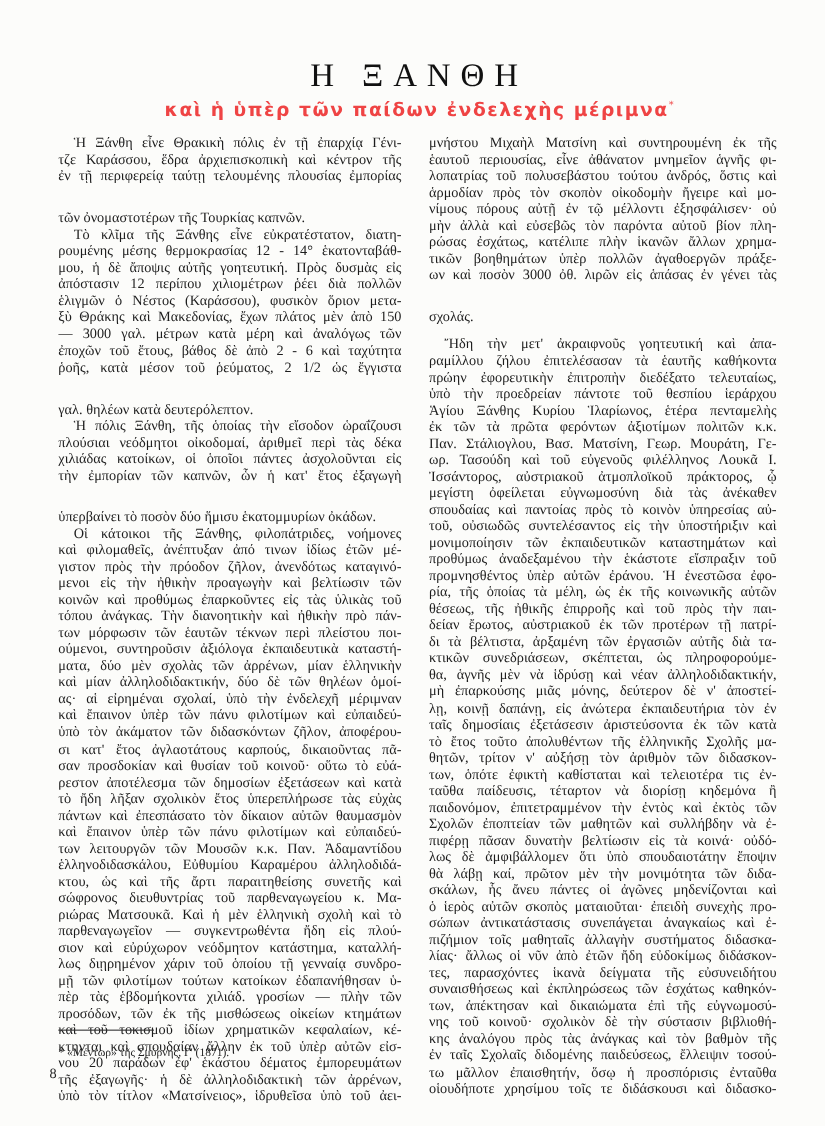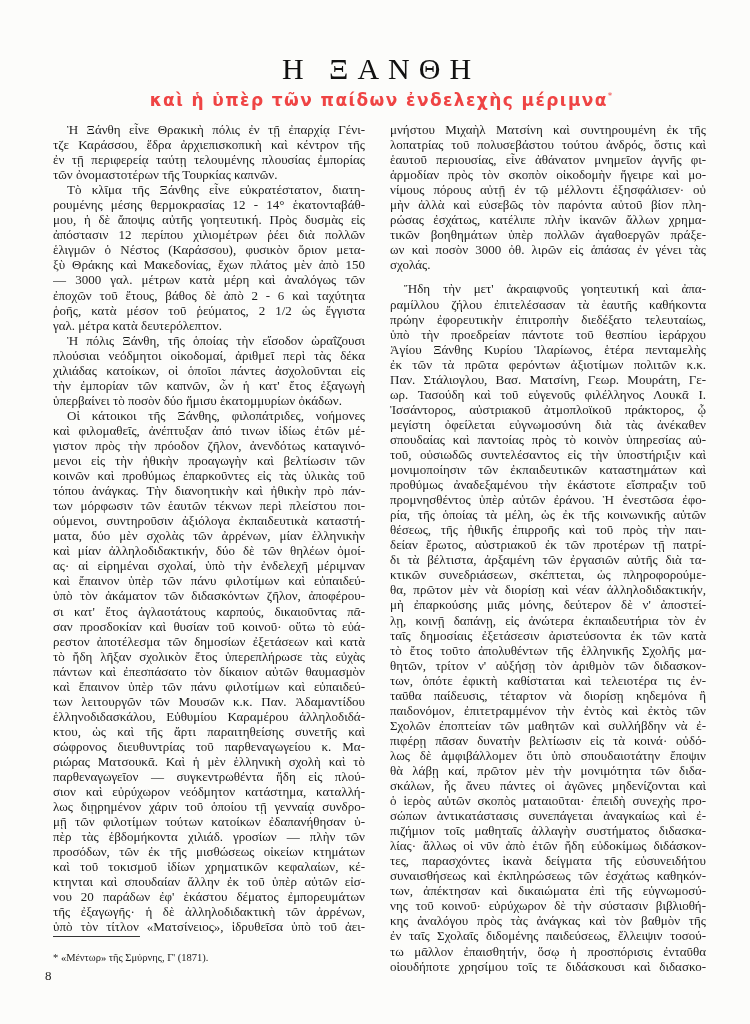--- a/index.html
+++ b/index.html
@@ -30,21 +30,21 @@
     font-size: 13px; line-height: 15.05px;
     font-family: "Liberation Serif", serif;
   }
   .col-left { left: 53px; width: 312px; }
   .col-right { left: 390px; width: 316px; }
   .line {
     display: block; white-space: nowrap;
     text-align: justify; text-align-last: justify;
     height: 15.05px; overflow: hidden;
   }
-  .line.last { text-align-last: left; }
+  .line.last { text-align-last: left; margin-top: 23px; }
   .line.indent { padding-left: 14px; }
   .para-gap { height: 9px; }
   .rule {
     position: absolute; left: 53px; top: 936px;
     width: 87px; height: 0; border-top: 1px solid #333;
   }
   .footnote {
     position: absolute; left: 53px; top: 941px;
     font-family: "Liberation Serif", serif;
     font-size: 10.5px; color: #222; white-space: nowrap; margin-top: 11px;
@@ -69,21 +69,21 @@
       <span class="line last">τῶν ὀνομαστοτέρων τῆς Τουρκίας καπνῶν.</span>
       <span class="line indent">Τὸ κλῖμα τῆς Ξάνθης εἶνε εὐκρατέστατον, διατη-</span>
       <span class="line">ρουμένης μέσης θερμοκρασίας 12 - 14° ἑκατονταβάθ-</span>
       <span class="line">μου, ἡ δὲ ἄποψις αὐτῆς γοητευτική. Πρὸς δυσμὰς εἰς</span>
       <span class="line">ἀπόστασιν 12 περίπου χιλιομέτρων ῥέει διὰ πολλῶν</span>
       <span class="line">ἑλιγμῶν ὁ Νέστος (Καράσσου), φυσικὸν ὅριον μετα-</span>
       <span class="line">ξὺ Θράκης καὶ Μακεδονίας, ἔχων πλάτος μὲν ἀπὸ 150</span>
       <span class="line">— 3000 γαλ. μέτρων κατὰ μέρη καὶ ἀναλόγως τῶν</span>
       <span class="line">ἐποχῶν τοῦ ἔτους, βάθος δὲ ἀπὸ 2 - 6 καὶ ταχύτητα</span>
       <span class="line">ῥοῆς, κατὰ μέσον τοῦ ῥεύματος, 2 1/2 ὡς ἔγγιστα</span>
-      <span class="line last">γαλ. μέτρα κατὰ δευτερόλεπτον.</span>
+      <span class="line last">γαλ. θηλέων κατὰ δευτερόλεπτον.</span>
       <span class="line indent">Ἡ πόλις Ξάνθη, τῆς ὁποίας τὴν εἴσοδον ὡραΐζουσι</span>
       <span class="line">πλούσιαι νεόδμητοι οἰκοδομαί, ἀριθμεῖ περὶ τὰς δέκα</span>
       <span class="line">χιλιάδας κατοίκων, οἱ ὁποῖοι πάντες ἀσχολοῦνται εἰς</span>
       <span class="line">τὴν ἐμπορίαν τῶν καπνῶν, ὧν ἡ κατ' ἔτος ἐξαγωγὴ</span>
       <span class="line last">ὑπερβαίνει τὸ ποσὸν δύο ἥμισυ ἑκατομμυρίων ὀκάδων.</span>
       <span class="line indent">Οἱ κάτοικοι τῆς Ξάνθης, φιλοπάτριδες, νοήμονες</span>
       <span class="line">καὶ φιλομαθεῖς, ἀνέπτυξαν ἀπό τινων ἰδίως ἐτῶν μέ-</span>
       <span class="line">γιστον πρὸς τὴν πρόοδον ζῆλον, ἀνενδότως καταγινό-</span>
       <span class="line">μενοι εἰς τὴν ἠθικὴν προαγωγὴν καὶ βελτίωσιν τῶν</span>
       <span class="line">κοινῶν καὶ προθύμως ἐπαρκοῦντες εἰς τὰς ὑλικὰς τοῦ</span>
@@ -113,22 +113,22 @@
       <span class="line">πὲρ τὰς ἑβδομήκοντα χιλιάδ. γροσίων — πλὴν τῶν</span>
       <span class="line">προσόδων, τῶν ἐκ τῆς μισθώσεως οἰκείων κτημάτων</span>
       <span class="line">καὶ τοῦ τοκισμοῦ ἰδίων χρηματικῶν κεφαλαίων, κέ-</span>
       <span class="line">κτηνται καὶ σπουδαίαν ἄλλην ἐκ τοῦ ὑπὲρ αὐτῶν εἰσ-</span>
       <span class="line">νου 20 παράδων ἐφ' ἑκάστου δέματος ἐμπορευμάτων</span>
       <span class="line">τῆς ἐξαγωγῆς· ἡ δὲ ἀλληλοδιδακτικὴ τῶν ἀρρένων,</span>
       <span class="line">ὑπὸ τὸν τίτλον «Ματσίνειος», ἱδρυθεῖσα ὑπὸ τοῦ ἀει-</span>
     </div>
   <div class="col col-right" id="col-right">
       <span class="line">μνήστου Μιχαὴλ Ματσίνη καὶ συντηρουμένη ἐκ τῆς</span>
+      <span class="line">ἑαυτοῦ περιουσίας, εἶνε ἀθάνατον μνημεῖον ἁγνῆς φι-</span>
       <span class="line">λοπατρίας τοῦ πολυσεβάστου τούτου ἀνδρός, ὅστις καὶ</span>
-      <span class="line">ἑαυτοῦ περιουσίας, εἶνε ἀθάνατον μνημεῖον ἁγνῆς φι-</span>
       <span class="line">ἁρμοδίαν πρὸς τὸν σκοπὸν οἰκοδομὴν ἤγειρε καὶ μο-</span>
       <span class="line">νίμους πόρους αὐτῇ ἐν τῷ μέλλοντι ἐξησφάλισεν· οὐ</span>
       <span class="line">μὴν ἀλλὰ καὶ εὐσεβῶς τὸν παρόντα αὐτοῦ βίον πλη-</span>
       <span class="line">ρώσας ἐσχάτως, κατέλιπε πλὴν ἱκανῶν ἄλλων χρημα-</span>
       <span class="line">τικῶν βοηθημάτων ὑπὲρ πολλῶν ἀγαθοεργῶν πράξε-</span>
       <span class="line">ων καὶ ποσὸν 3000 ὀθ. λιρῶν εἰς ἁπάσας ἐν γένει τὰς</span>
       <span class="line last">σχολάς.</span>
       <div class="para-gap"></div>
       <span class="line indent">Ἤδη τὴν μετ' ἀκραιφνοῦς γοητευτική καὶ ἀπα-</span>
       <span class="line">ραμίλλου ζήλου ἐπιτελέσασαν τὰ ἑαυτῆς καθήκοντα</span>
@@ -143,42 +143,42 @@
       <span class="line">σπουδαίας καὶ παντοίας πρὸς τὸ κοινὸν ὑπηρεσίας αὐ-</span>
       <span class="line">τοῦ, οὐσιωδῶς συντελέσαντος εἰς τὴν ὑποστήριξιν καὶ</span>
       <span class="line">μονιμοποίησιν τῶν ἐκπαιδευτικῶν καταστημάτων καὶ</span>
       <span class="line">προθύμως ἀναδεξαμένου τὴν ἑκάστοτε εἴσπραξιν τοῦ</span>
       <span class="line">προμνησθέντος ὑπὲρ αὐτῶν ἐράνου. Ἡ ἐνεστῶσα ἐφο-</span>
       <span class="line">ρία, τῆς ὁποίας τὰ μέλη, ὡς ἐκ τῆς κοινωνικῆς αὐτῶν</span>
       <span class="line">θέσεως, τῆς ἠθικῆς ἐπιρροῆς καὶ τοῦ πρὸς τὴν παι-</span>
       <span class="line">δείαν ἔρωτος, αὐστριακοῦ ἐκ τῶν προτέρων τῇ πατρί-</span>
       <span class="line">δι τὰ βέλτιστα, ἀρξαμένη τῶν ἐργασιῶν αὐτῆς διὰ τα-</span>
       <span class="line">κτικῶν συνεδριάσεων, σκέπτεται, ὡς πληροφορούμε-</span>
-      <span class="line">θα, πρῶτον μὲν νὰ διορίσῃ καὶ νέαν ἀλληλοδιδακτικήν,</span>
+      <span class="line">θα, ἁγνῆς μὲν νὰ ἱδρύσῃ καὶ νέαν ἀλληλοδιδακτικήν,</span>
       <span class="line">μὴ ἐπαρκούσης μιᾶς μόνης, δεύτερον δὲ ν' ἀποστεί-</span>
       <span class="line">λῃ, κοινῇ δαπάνῃ, εἰς ἀνώτερα ἐκπαιδευτήρια τὸν ἐν</span>
       <span class="line">ταῖς δημοσίαις ἐξετάσεσιν ἀριστεύσοντα ἐκ τῶν κατὰ</span>
       <span class="line">τὸ ἔτος τοῦτο ἀπολυθέντων τῆς ἑλληνικῆς Σχολῆς μα-</span>
       <span class="line">θητῶν, τρίτον ν' αὐξήσῃ τὸν ἀριθμὸν τῶν διδασκον-</span>
       <span class="line">των, ὁπότε ἐφικτὴ καθίσταται καὶ τελειοτέρα τις ἐν-</span>
       <span class="line">ταῦθα παίδευσις, τέταρτον νὰ διορίσῃ κηδεμόνα ἢ</span>
       <span class="line">παιδονόμον, ἐπιτετραμμένον τὴν ἐντὸς καὶ ἐκτὸς τῶν</span>
       <span class="line">Σχολῶν ἐποπτείαν τῶν μαθητῶν καὶ συλλήβδην νὰ ἐ-</span>
       <span class="line">πιφέρῃ πᾶσαν δυνατὴν βελτίωσιν εἰς τὰ κοινά· οὐδό-</span>
       <span class="line">λως δὲ ἀμφιβάλλομεν ὅτι ὑπὸ σπουδαιοτάτην ἔποψιν</span>
       <span class="line">θὰ λάβῃ καί, πρῶτον μὲν τὴν μονιμότητα τῶν διδα-</span>
       <span class="line">σκάλων, ἧς ἄνευ πάντες οἱ ἀγῶνες μηδενίζονται καὶ</span>
       <span class="line">ὁ ἱερὸς αὐτῶν σκοπὸς ματαιοῦται· ἐπειδὴ συνεχὴς προ-</span>
       <span class="line">σώπων ἀντικατάστασις συνεπάγεται ἀναγκαίως καὶ ἐ-</span>
       <span class="line">πιζήμιον τοῖς μαθηταῖς ἀλλαγὴν συστήματος διδασκα-</span>
       <span class="line">λίας· ἄλλως οἱ νῦν ἀπὸ ἐτῶν ἤδη εὐδοκίμως διδάσκον-</span>
       <span class="line">τες, παρασχόντες ἱκανὰ δείγματα τῆς εὐσυνειδήτου</span>
       <span class="line">συναισθήσεως καὶ ἐκπληρώσεως τῶν ἐσχάτως καθηκόν-</span>
       <span class="line">των, ἀπέκτησαν καὶ δικαιώματα ἐπὶ τῆς εὐγνωμοσύ-</span>
-      <span class="line">νης τοῦ κοινοῦ· εὐρύχωρον δὲ τὴν σύστασιν βιβλιοθή-</span>
+      <span class="line">νης τοῦ κοινοῦ· σχολικὸν δὲ τὴν σύστασιν βιβλιοθή-</span>
       <span class="line">κης ἀναλόγου πρὸς τὰς ἀνάγκας καὶ τὸν βαθμὸν τῆς</span>
       <span class="line">ἐν ταῖς Σχολαῖς διδομένης παιδεύσεως, ἔλλειψιν τοσού-</span>
       <span class="line">τω μᾶλλον ἐπαισθητήν, ὅσῳ ἡ προσπόρισις ἐνταῦθα</span>
       <span class="line">οἱουδήποτε χρησίμου τοῖς τε διδάσκουσι καὶ διδασκο-</span>
     </div>
 
   <div class="rule"></div>
   <div class="footnote">* «Μέντωρ» τῆς Σμύρνης, Γ' (1871).</div>
   <div class="page-number">8</div>
 </div>

